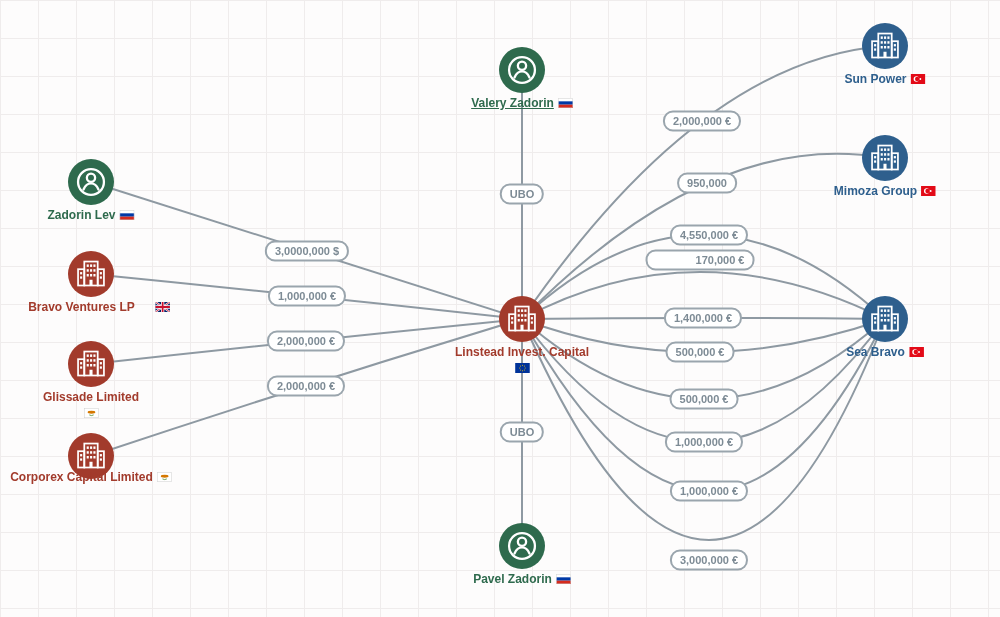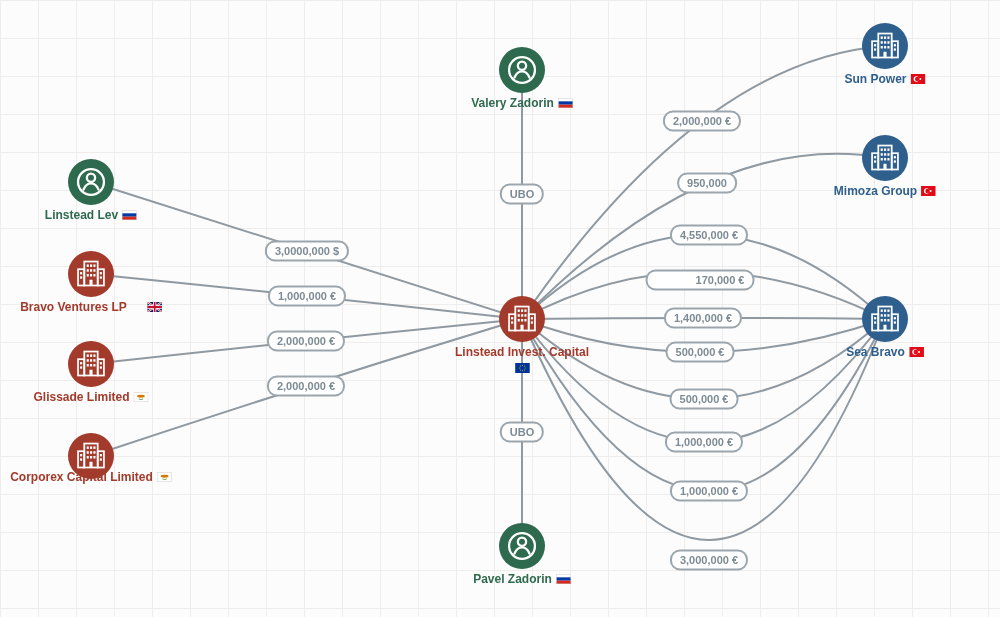--- a/index.html
+++ b/index.html
@@ -88,39 +88,39 @@
     </svg>
 <div class="edge-label" style="left: 522px; top: 194px; border-color: rgb(154, 165, 173); color: rgb(125, 139, 149);">UBO</div>
     <div class="edge-label" style="left: 307px; top: 251px; border-color: rgb(154, 165, 173); color: rgb(125, 139, 149);">3,0000,000 $</div>
     <div class="edge-label" style="left: 307px; top: 296px; border-color: rgb(154, 165, 173); color: rgb(125, 139, 149);">1,000,000 €</div>
     <div class="edge-label" style="left: 306px; top: 341px; border-color: rgb(154, 165, 173); color: rgb(125, 139, 149);">2,000,000 €</div>
     <div class="edge-label" style="left: 306px; top: 386px; border-color: rgb(154, 165, 173); color: rgb(125, 139, 149);">2,000,000 €</div>
     <div class="edge-label" style="left: 522px; top: 432px; border-color: rgb(154, 165, 173); color: rgb(125, 139, 149);">UBO</div>
     <div class="edge-label" style="left: 702px; top: 121px; border-color: rgb(154, 165, 173); color: rgb(125, 139, 149);">2,000,000 €</div>
     <div class="edge-label" style="left: 707px; top: 183px; border-color: rgb(154, 165, 173); color: rgb(125, 139, 149);">950,000</div>
     <div class="edge-label" style="left: 703px; top: 235px; border-color: rgb(154, 165, 173); color: rgb(125, 139, 149); margin-left: 6px;">4,550,000 €</div>
-    <div class="edge-label" style="left: 700px; top: 280px; border-color: rgb(154, 165, 173); color: rgb(125, 139, 149); padding-left: 48px;">170,000 €</div>
+    <div class="edge-label" style="left: 700px; top: 260px; border-color: rgb(154, 165, 173); color: rgb(125, 139, 149); padding-left: 48px;">170,000 €</div>
     <div class="edge-label" style="left: 703px; top: 318px; border-color: rgb(154, 165, 173); color: rgb(125, 139, 149);">1,400,000 €</div>
     <div class="edge-label" style="left: 700px; top: 352px; border-color: rgb(154, 165, 173); color: rgb(125, 139, 149);">500,000 €</div>
     <div class="edge-label" style="left: 704px; top: 399px; border-color: rgb(154, 165, 173); color: rgb(125, 139, 149);">500,000 €</div>
     <div class="edge-label" style="left: 704px; top: 442px; border-color: rgb(154, 165, 173); color: rgb(125, 139, 149);">1,000,000 €</div>
     <div class="edge-label" style="left: 709px; top: 491px; border-color: rgb(154, 165, 173); color: rgb(125, 139, 149);">1,000,000 €</div>
     <div class="edge-label" style="left: 709px; top: 560px; border-color: rgb(154, 165, 173); color: rgb(125, 139, 149);">3,000,000 €</div>
     <div class="node" style="left: 522px; top: 70px; background: rgb(46, 106, 77);">
       <span style="line-height: 0;">
         <svg viewBox="0 0 48 48" width="46" height="46">
           <g fill="none" stroke="#ffffff" stroke-width="2.4">
             <circle cx="24" cy="24" r="13.5"></circle>
             <circle cx="24" cy="19.5" r="4.3"></circle>
             <path d="M16.2 31.8c1.9-4.5 4.8-6.3 7.8-6.3s5.9 1.8 7.8 6.3" stroke-linecap="round"></path>
           </g>
         </svg>
       </span>
     </div>
-    <div class="node-label" style="left: 522px; top: 96px; color: rgb(46, 106, 77);">
+    <div class="node-label" style="left: 522px; top: 96px; color: rgb(46, 106, 77); text-decoration: underline;">
       <span>Valery Zadorin</span>
       <span class="flag">
         <svg viewBox="0 0 16 11" width="15" height="10">
           <rect width="16" height="11" fill="#ffffff"></rect>
           <rect y="3.66" width="16" height="3.67" fill="#0039a6"></rect>
           <rect y="7.33" width="16" height="3.67" fill="#d52b1e"></rect>
           <rect x="0.25" y="0.25" width="15.5" height="10.5" fill="none" stroke="#c8c8c8" stroke-width="0.5"></rect>
         </svg>
       </span>
     </div>
@@ -129,21 +129,21 @@
         <svg viewBox="0 0 48 48" width="46" height="46">
           <g fill="none" stroke="#ffffff" stroke-width="2.4">
             <circle cx="24" cy="24" r="13.5"></circle>
             <circle cx="24" cy="19.5" r="4.3"></circle>
             <path d="M16.2 31.8c1.9-4.5 4.8-6.3 7.8-6.3s5.9 1.8 7.8 6.3" stroke-linecap="round"></path>
           </g>
         </svg>
       </span>
     </div>
     <div class="node-label" style="left: 91px; top: 208px; color: rgb(46, 106, 77);">
-      <span>Linstead Lev</span>
+      <span>Zadorin Lev</span>
       <span class="flag">
         <svg viewBox="0 0 16 11" width="15" height="10">
           <rect width="16" height="11" fill="#ffffff"></rect>
           <rect y="3.66" width="16" height="3.67" fill="#0039a6"></rect>
           <rect y="7.33" width="16" height="3.67" fill="#d52b1e"></rect>
           <rect x="0.25" y="0.25" width="15.5" height="10.5" fill="none" stroke="#c8c8c8" stroke-width="0.5"></rect>
         </svg>
       </span>
     </div>
     <div class="node" style="left: 91px; top: 274px; background: rgb(162, 59, 44);">
@@ -166,21 +166,21 @@
             <rect x="26.5" y="24" width="2.2" height="2.6"></rect>
             <rect x="12.6" y="22" width="2.2" height="2.4"></rect>
             <rect x="12.6" y="26.5" width="2.2" height="2.4"></rect>
             <rect x="33.2" y="22" width="2.2" height="2.4"></rect>
             <rect x="33.2" y="26.5" width="2.2" height="2.4"></rect>
             <rect x="22.4" y="30" width="3.2" height="6"></rect>
           </g>
         </svg>
       </span>
     </div>
-    <div class="node-label" style="left: 91px; top: 300px; color: rgb(162, 59, 44); gap: 20px;">
+    <div class="node-label" style="left: 99px; top: 300px; color: rgb(162, 59, 44); gap: 20px;">
       <span>Bravo Ventures LP</span>
       <span class="flag">
         <svg viewBox="0 0 16 11" width="15" height="10">
           <rect width="16" height="11" fill="#012169"></rect>
           <path d="M0 0 L16 11 M16 0 L0 11" stroke="#ffffff" stroke-width="2.2"></path>
           <path d="M0 0 L16 11 M16 0 L0 11" stroke="#c8102e" stroke-width="0.9"></path>
           <path d="M8 0 V11 M0 5.5 H16" stroke="#ffffff" stroke-width="3.6"></path>
           <path d="M8 0 V11 M0 5.5 H16" stroke="#c8102e" stroke-width="2"></path>
         </svg>
       </span>
@@ -205,21 +205,21 @@
             <rect x="26.5" y="24" width="2.2" height="2.6"></rect>
             <rect x="12.6" y="22" width="2.2" height="2.4"></rect>
             <rect x="12.6" y="26.5" width="2.2" height="2.4"></rect>
             <rect x="33.2" y="22" width="2.2" height="2.4"></rect>
             <rect x="33.2" y="26.5" width="2.2" height="2.4"></rect>
             <rect x="22.4" y="30" width="3.2" height="6"></rect>
           </g>
         </svg>
       </span>
     </div>
-    <div class="node-label" style="left: 91px; top: 390px; color: rgb(162, 59, 44);">
+    <div class="node-label" style="left: 91px; top: 390px; color: rgb(162, 59, 44); flex-direction: column;">
       <span>Glissade Limited</span>
       <span class="flag">
         <svg viewBox="0 0 16 11" width="15" height="10">
           <rect width="16" height="11" fill="#ffffff"></rect>
           <ellipse cx="8" cy="4.6" rx="4.2" ry="1.6" fill="#d57800"></ellipse>
           <path d="M5.6 7.6 q2.4 1.5 4.8 0" stroke="#4e8b31" stroke-width="0.9" fill="none"></path>
           <rect x="0.25" y="0.25" width="15.5" height="10.5" fill="none" stroke="#c8c8c8" stroke-width="0.5"></rect>
         </svg>
       </span>
     </div>

